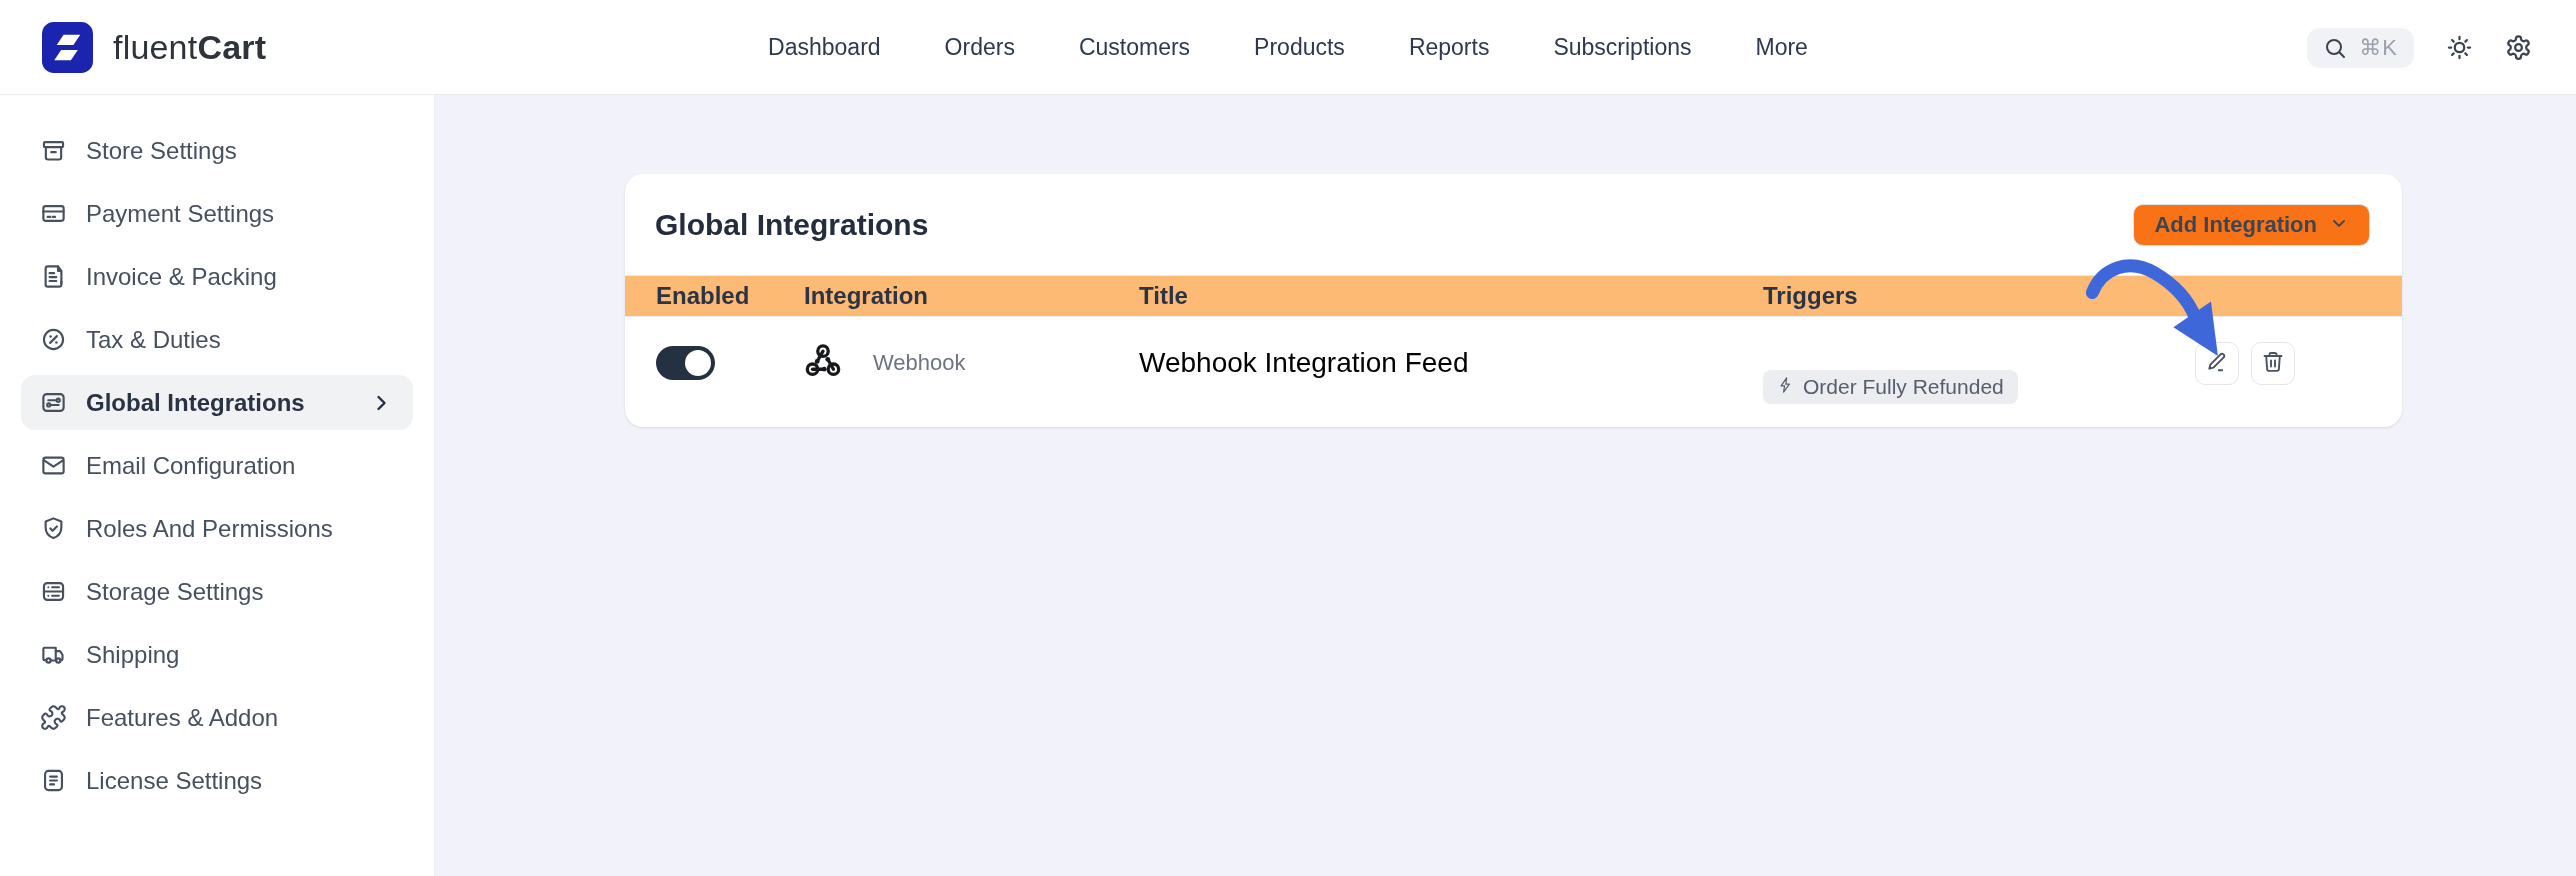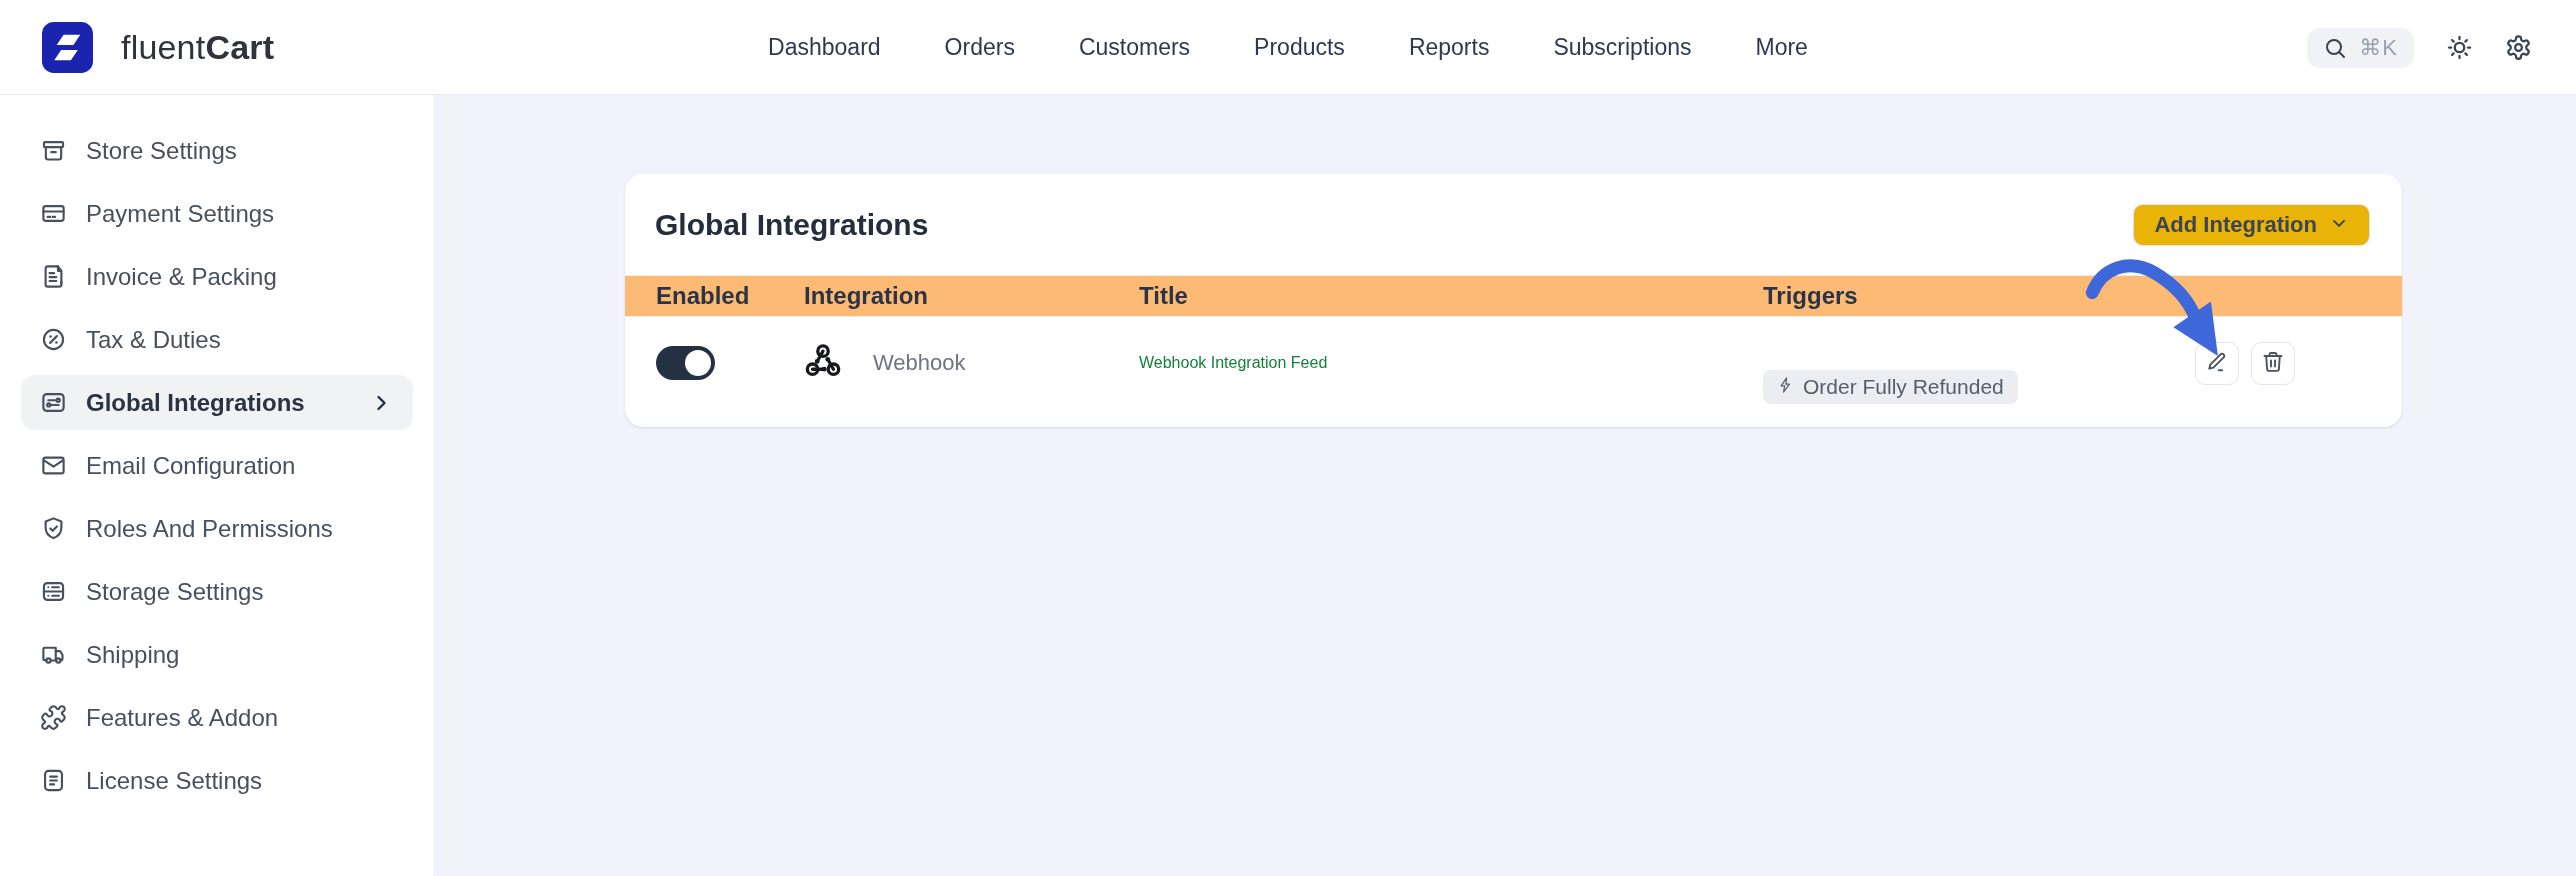--- a/index.html
+++ b/index.html
@@ -9,21 +9,21 @@
     --content-bg:#f2f3fa;
   }
   *{margin:0;padding:0;box-sizing:border-box;}
   html,body{width:2576px;height:876px;}
   body{font-family:"Liberation Sans",sans-serif;background:#fff;}
   .page{position:relative;width:2576px;height:876px;overflow:hidden;background:#fff;}
 
   
   .topbar{position:absolute;left:0;top:0;width:2576px;height:95px;background:#fff;
           border-bottom:1px solid #e8eaef;display:flex;align-items:center;}
-  .brand{position:absolute;left:42px;top:0;height:95px;display:flex;align-items:center;gap:28px;}
+  .brand{position:absolute;left:42px;top:0;height:95px;display:flex;align-items:center;gap:20px;}
   .brand-logo svg{display:block;}
   .brand-text{font-size:34px;color:#2f343c;letter-spacing:0.2px;}
   .brand-text .light{font-weight:400;}
   .brand-text .bold{font-weight:700;}
   .nav{position:absolute;left:0;right:0;top:0;height:95px;display:flex;align-items:center;
        justify-content:center;gap:64px;}
   .nav-item{font-size:23px;font-weight:500;color:#2e3950;cursor:pointer;white-space:nowrap;}
   .top-actions{position:absolute;right:44px;top:0;height:95px;display:flex;align-items:center;gap:32px;}
   .search-pill{display:flex;align-items:center;gap:12px;background:#f1f2f5;border-radius:13px;
                height:40px;padding:0 16px;cursor:pointer;}
@@ -44,31 +44,31 @@
   .side-item .chev{margin-left:auto;color:#253044;display:none;}
   .side-item.active .chev{display:flex;}
 
   
   .content{position:absolute;left:435px;top:95px;width:2141px;height:781px;background:var(--content-bg);}
   .card{position:absolute;left:190px;top:79px;width:1777px;height:253px;background:#fff;border-radius:18px;
         box-shadow:0 1px 2px rgba(16,24,40,.05),0 1px 3px rgba(16,24,40,.07);}
   .card-head{height:101px;display:flex;align-items:center;justify-content:space-between;padding:0 32px 0 30px;}
   .card-title{font-size:30px;font-weight:600;color:#242d3d;}
   .add-btn{display:flex;align-items:center;gap:12px;height:42px;padding:0 20px;border:1px solid #e0e3e9;
-           border-radius:10px;background:#eab308;cursor:pointer;color:#3c4553;}
+           border-radius:10px;background:#f97316;cursor:pointer;color:#3c4553;}
   .add-btn .lbl{font-size:22px;font-weight:600;color:#3c4553;white-space:nowrap;}
 
   .thead{height:42px;background:#fdba74;border-top:1px solid #eaecf1;border-bottom:1px solid #eaecf1;
          display:grid;grid-template-columns:148px 335px 624px 432px 1fr;align-items:center;padding-left:31px;}
   .th{font-size:24px;font-weight:600;color:#2b3446;}
   .trow{height:92px;display:grid;grid-template-columns:148px 335px 624px 432px 1fr;align-items:center;
         padding-left:31px;}
   .cell-integration{display:flex;align-items:center;gap:31px;color:#17191d;}
   .integration-name{font-size:22px;color:#6d7582;}
-  .cell-title{font-size:16px;font-weight:500;color:#15803d;}
+  .cell-title{font-size:28px;font-weight:500;color:#000000;}
   .badge{display:inline-flex;align-items:center;gap:8px;height:34px;padding:0 14px;background:#ebedf0;
          border-radius:8px;color:#555e6c;width:max-content;margin-top:48px;}
   .badge .badge-text{font-size:21px;color:#555e6c;white-space:nowrap;}
   .row-actions{display:flex;gap:12px;justify-content:flex-end;padding-right:109px;}
   .icon-btn{width:44px;height:43px;border:1px solid #e2e5ea;border-radius:10px;background:#fff;
             display:flex;align-items:center;justify-content:center;color:#4a5361;cursor:pointer;}
 
   
   .toggle{width:59px;height:34px;border-radius:17px;background:#d6dae1;position:relative;cursor:pointer;flex:none;}
   .toggle .knob{position:absolute;top:4px;left:4px;width:26px;height:26px;border-radius:50%;background:#fff;}

